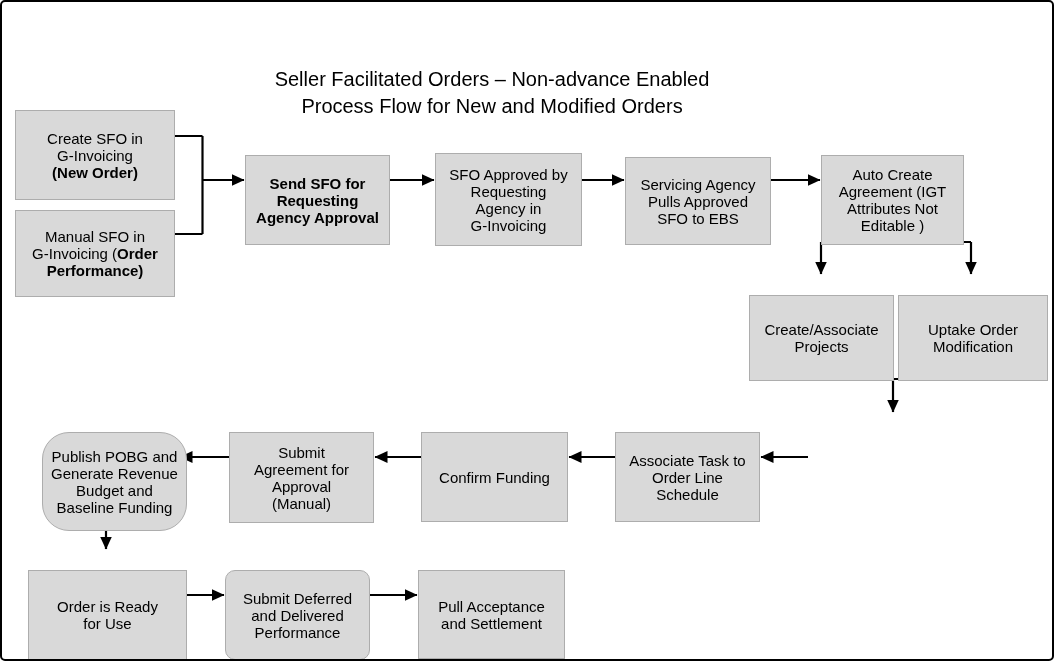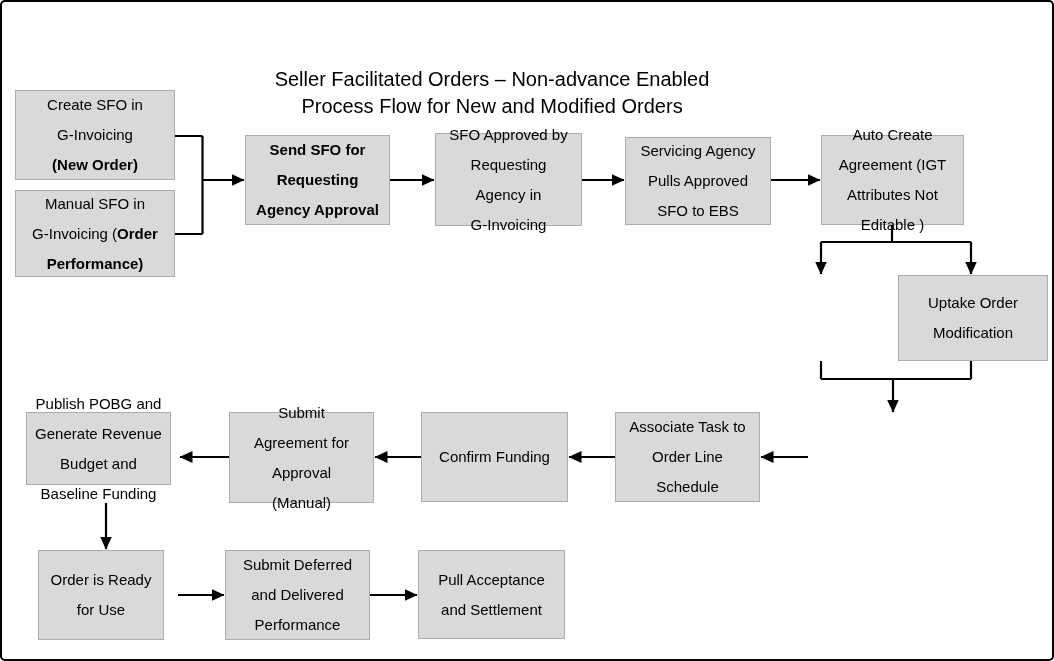--- a/index.html
+++ b/index.html
@@ -19,22 +19,23 @@
     font-size:20px;line-height:27px;margin-top:44px;
   }
   .box{
     position:absolute;
     box-sizing:border-box;
     background:var(--box-fill,#d9d9d9);
     border:1px solid var(--box-border,#adadad);
     display:flex;align-items:center;justify-content:center;
     text-align:center;
     color:var(--txt,#000);
-    font-size:15px;line-height:30px;
+    font-size:15px;line-height:17px;
     padding:2px;
+    margin-top:20px;
   }
   .box .txt{white-space:pre-line;}
   svg.connectors{position:absolute;left:0;top:0;pointer-events:none;}
   svg.connectors path{stroke:var(--line,#000);stroke-width:2.2;fill:none;}
 </style>
 </head>
 <body>
 
 <div id="canvas">
 
@@ -93,49 +94,53 @@
     <span class="txt">Auto Create
 Agreement (IGT
 Attributes Not
 Editable )</span>
   </div>
   <div class="box" style="left:623px;top:135px;width:146px;height:88px;">
     <span class="txt">Servicing Agency
 Pulls Approved
 SFO to EBS</span>
   </div>
+  <div class="box" style="left:747px;top:273px;width:145px;height:86px;">
+    <span class="txt">Create/Associate
+Projects</span>
+  </div>
   <div class="box" style="left:896px;top:273px;width:150px;height:86px;">
     <span class="txt">Uptake Order
 Modification</span>
   </div>
   <div class="box" style="left:613px;top:410px;width:145px;height:90px;">
     <span class="txt">Associate Task to
 Order Line
 Schedule</span>
   </div>
   <div class="box" style="left:227px;top:410px;width:145px;height:91px;">
     <span class="txt">Submit
 Agreement for
 Approval
 (Manual)</span>
   </div>
   <div class="box" style="left:419px;top:410px;width:147px;height:90px;">
     <span class="txt">Confirm Funding</span>
   </div>
-  <div class="box" style="left:24px;top:410px;width:145px;height:73px;">
+  <div class="box" style="left:40px;top:410px;width:145px;height:99px;border-radius:27px;">
     <span class="txt">Publish POBG and
 Generate Revenue
 Budget and
 Baseline Funding</span>
   </div>
-  <div class="box" style="left:36px;top:548px;width:126px;height:90px;">
+  <div class="box" style="left:26px;top:548px;width:159px;height:90px;">
     <span class="txt">Order is Ready
 for Use</span>
   </div>
-  <div class="box" style="left:223px;top:548px;width:145px;height:90px;">
+  <div class="box" style="left:223px;top:548px;width:145px;height:90px;border-radius:10px;">
     <span class="txt">Submit Deferred
 and Delivered
 Performance</span>
   </div>
   <div class="box" style="left:416px;top:548px;width:147px;height:89px;">
     <span class="txt">Pull Acceptance
 and Settlement</span>
   </div>
 
 </div>

